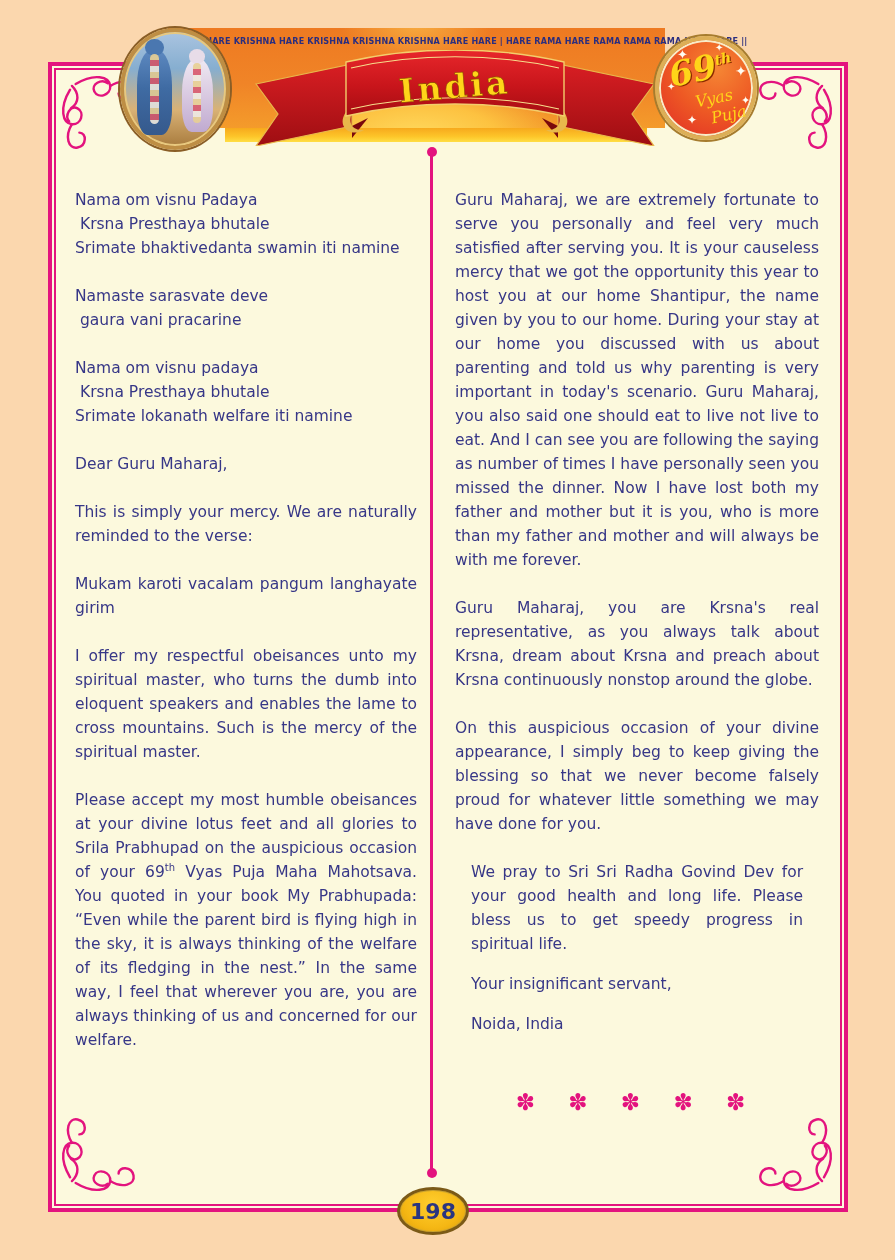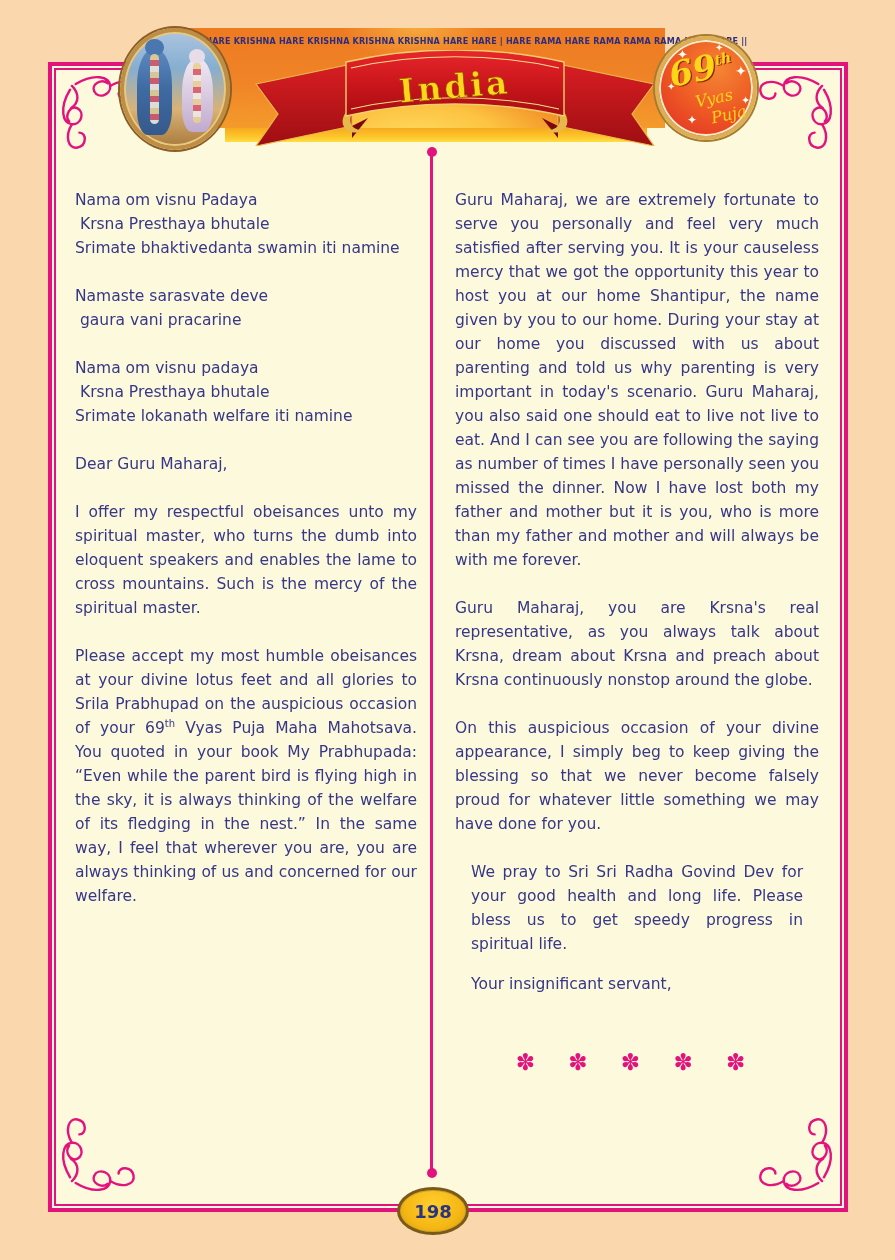--- a/index.html
+++ b/index.html
@@ -84,21 +84,21 @@
   .line { margin:16px; }
   sup.ord { font-size:10px; line-height:0; }
   .flowers { margin-top:54px; text-align:center; color:#E3137E; font-size:23px; letter-spacing:13px; }
 
   
   .page-oval { position:absolute; left:397px; top:1187px; width:72px; height:48px; border-radius:50%;
            box-sizing:border-box; border:3px solid #7B5A17;
            background:radial-gradient(ellipse at 50% 35%, #FFCE2E 0%, #F5B714 60%, #D99A0A 100%);
            box-shadow:inset 0 0 0 1px #C9A332;
            display:flex; align-items:center; justify-content:center;
-           color:#2A3580; font-weight:bold; font-size:18px; }
+           color:#2A3580; font-weight:bold; font-size:22px; }
 </style>
 </head>
 <body>
 
 <div id="page">
 
   <div class="frame">
     <div class="frame-inner"></div>
   </div>
 
@@ -199,30 +199,33 @@
     <div class="verse">
       <div>Namaste sarasvate deve</div>
       <div class="vindent">gaura vani pracarine</div>
     </div>
     <div class="verse">
       <div>Nama om visnu padaya</div>
       <div class="vindent">Krsna Presthaya bhutale</div>
       <div>Srimate lokanath welfare iti namine</div>
     </div>
     <p class="para">Dear Guru Maharaj,</p>
+    <p class="para">This is simply your mercy. We are naturally reminded to the verse:</p>
+    <p class="para">Mukam karoti vacalam pangum langhayate girim</p>
     <p class="para">I offer my respectful obeisances unto my spiritual master, who turns the dumb into eloquent speakers and enables the lame to cross mountains. Such is the mercy of the spiritual master.</p>
     <p class="para"><span>Please accept my most humble obeisances at your divine lotus feet and all glories to Srila Prabhupad on the auspicious occasion of your 69</span><sup class="ord">th</sup><span> Vyas Puja Maha Mahotsava. You quoted in your book My Prabhupada: “Even while the parent bird is flying high in the sky, it is always thinking of the welfare of its fledging in the nest.” In the same way, I feel that wherever you are, you are always thinking of us and concerned for our welfare.</span></p>
   </div>
 
   <div class="col col-right">
     <p class="para">Guru Maharaj, we are extremely fortunate to serve you personally and feel very much satisfied after serving you. It is your causeless mercy that we got the opportunity this year to host you at our home Shantipur, the name given by you to our home. During your stay at our home you discussed with us about parenting and told us why parenting is very important in today's scenario.  Guru Maharaj, you also said one should eat to live not live to eat. And I can see you are following the saying as number of times I have personally seen you missed the dinner. Now I have lost both my father and mother but it is you, who is more than my father and mother and will always be with me forever.</p>
     <p class="para">Guru Maharaj, you are Krsna's real representative, as you always talk about Krsna, dream about Krsna and preach about Krsna continuously nonstop around the globe.</p>
     <p class="para">On this auspicious occasion of your divine appearance, I simply beg to keep giving the blessing so that we never become falsely proud for whatever little something we may have done for you.</p>
     <p class="line" style="text-align:justify">We pray to Sri Sri Radha Govind Dev for your good health and long life. Please bless us to get speedy progress in spiritual life.</p>
     <p class="line">Your insignificant servant,</p>
+    <p class="line">Noida, India</p>
     <div class="flowers">✽ ✽ ✽ ✽ ✽</div>
   </div>
 
   <div class="page-oval">
     <span>198</span>
   </div>
 
 </div>
 
 </body></html>

